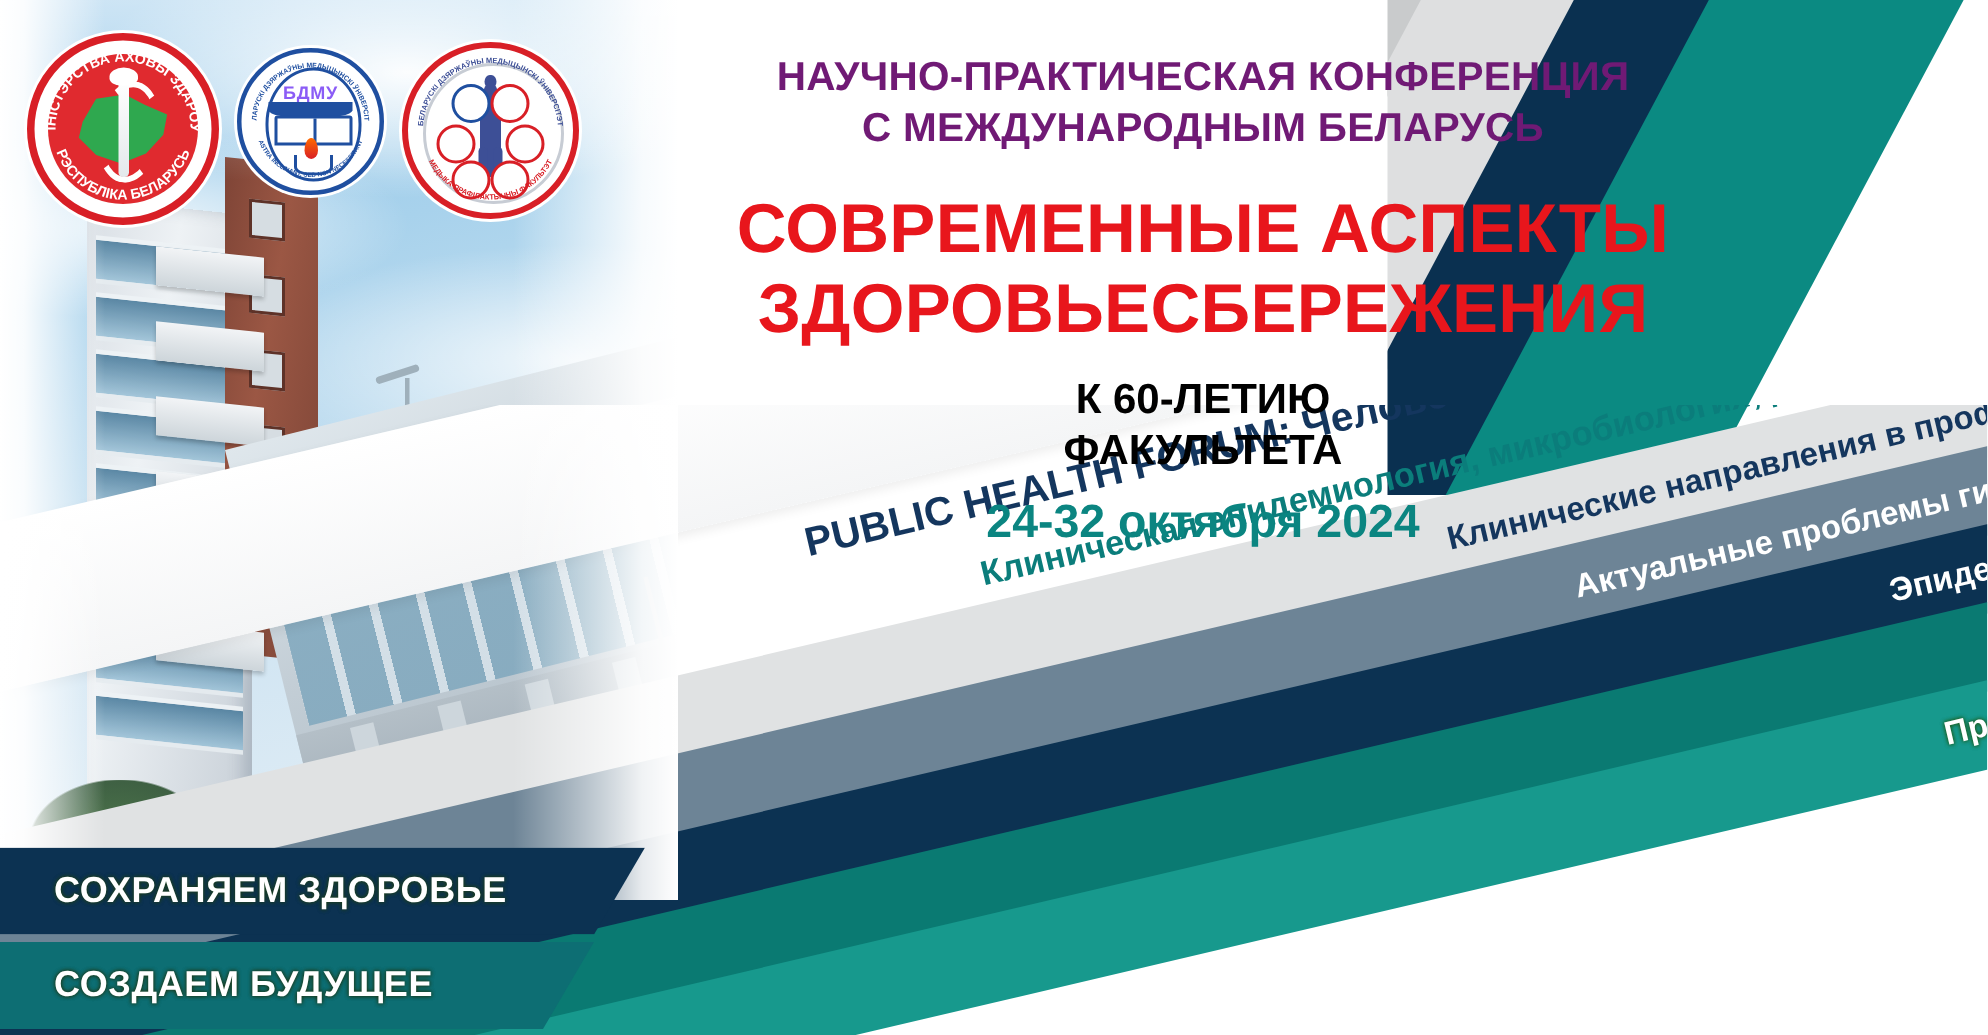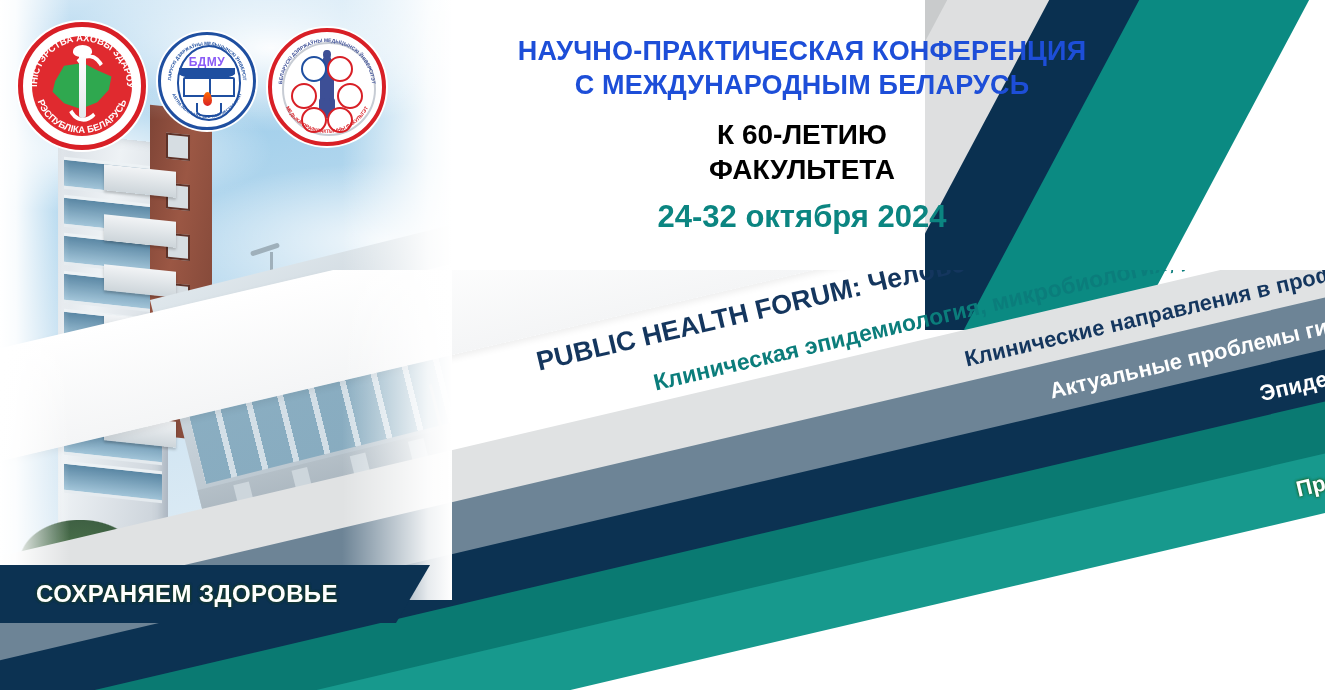--- a/index.html
+++ b/index.html
@@ -218,21 +218,21 @@
     background:#fff;border:2px solid #d81f26;
   }
   .em3 .dot.b{border-color:#1f4fa0;}
 
   
   .text-block{
     position:absolute;left:452px;top:34px;width:700px;
     text-align:center;z-index:15;
   }
   .kicker{
-    color:#1d4ed8;font-weight:700;font-size:27px;line-height:1.26;
+    color:#701a75;font-weight:700;font-size:27px;line-height:1.26;
     letter-spacing:.2px;
   }
   .main-title{
     color:#e8161c;font-weight:700;font-size:46px;line-height:1.16;
     margin-top:24px;letter-spacing:.2px;
   }
   .sub-title{
     color:#000000;font-weight:700;font-size:28px;line-height:1.24;
     margin-top:16px;
   }
@@ -424,20 +424,24 @@
         </text>
       </svg>
     </div>
   </div>
 
   <div class="text-block">
     <div class="kicker">
       <div>НАУЧНО-ПРАКТИЧЕСКАЯ КОНФЕРЕНЦИЯ</div>
       <div>С МЕЖДУНАРОДНЫМ БЕЛАРУСЬ</div>
     </div>
+    <div class="main-title">
+      <div>СОВРЕМЕННЫЕ АСПЕКТЫ</div>
+      <div>ЗДОРОВЬЕСБЕРЕЖЕНИЯ</div>
+    </div>
     <div class="sub-title">
       <div>К 60-ЛЕТИЮ</div>
       <div>ФАКУЛЬТЕТА</div>
     </div>
     <div class="date">24-32 октября 2024</div>
   </div>
 
   <div class="bands">
     <div class="band-white-top"></div>
 
@@ -457,15 +461,16 @@
       <span class="band-label">Эпидемиология и микробиология</span>
     </div>
     <div class="band b6"></div>
     <div class="band b7">
       <span class="band-label">Профилактическая медицина</span>
     </div>
   </div>
 
   <div class="slogans">
     <div class="slogan one">СОХРАНЯЕМ ЗДОРОВЬЕ</div>
+    <div class="slogan two">СОЗДАЕМ БУДУЩЕЕ</div>
   </div>
 
 </div>
 
 </body></html>

